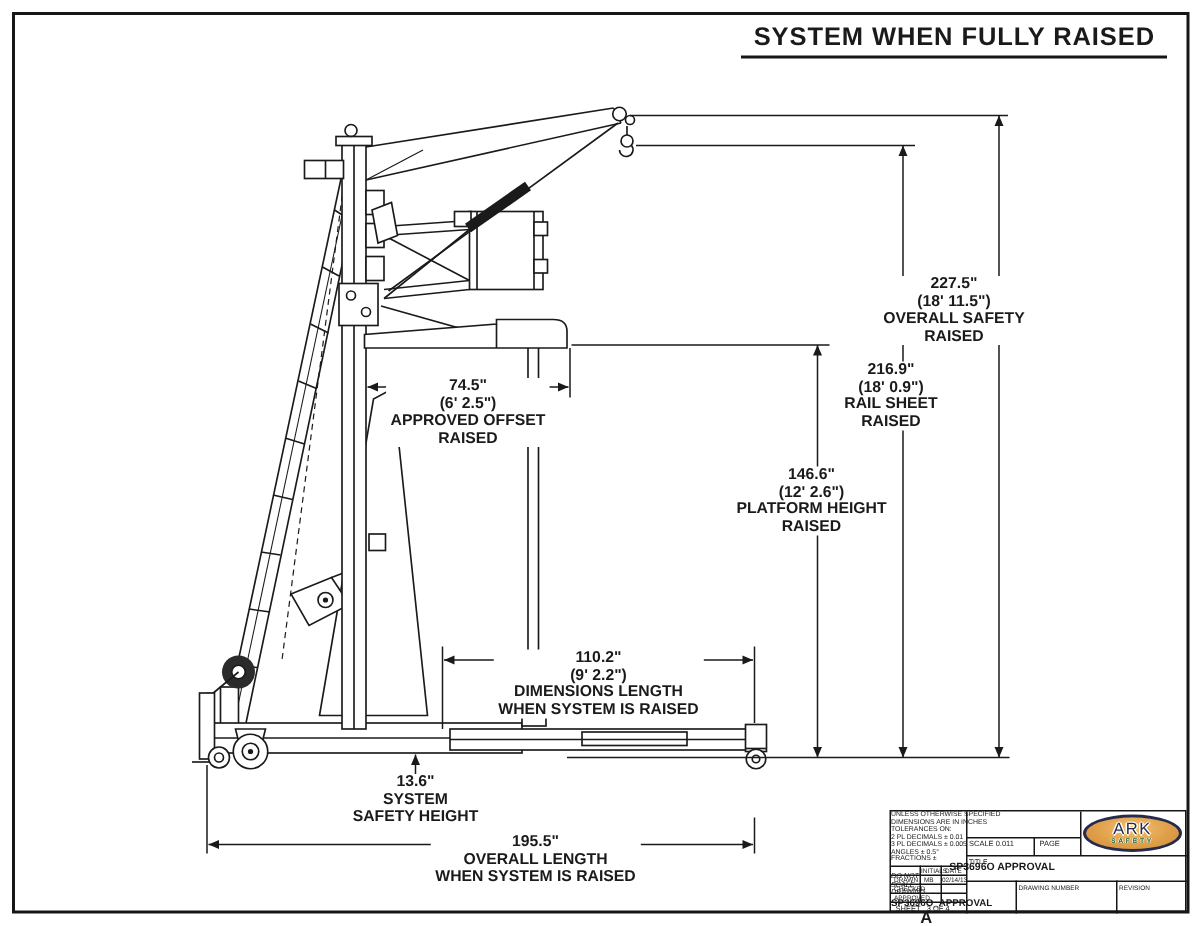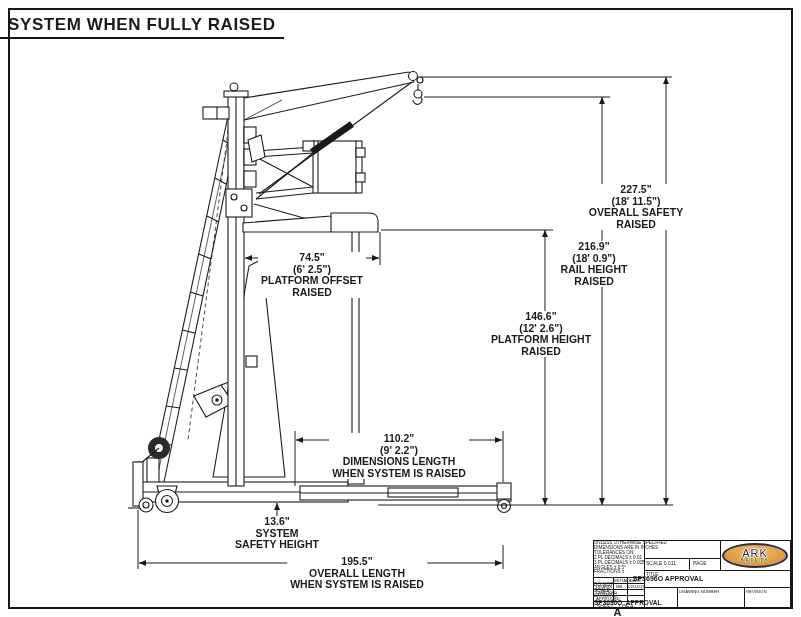--- a/index.html
+++ b/index.html
@@ -1,20 +1,20 @@
 <!DOCTYPE html>
 <html><head>
 <meta charset="utf-8">
 <style>
   * { margin:0; padding:0; box-sizing:border-box; }
   html,body { width:801px; height:617px; }
   body { background:#ffffff; font-family:"Liberation Sans", sans-serif; color:#1a1a1a; position:relative; overflow:hidden; }
   .abs { position:absolute; }
   #sheet-border { left:8px; top:8px; width:785px; height:601px; border:2px solid #161616; }
-  #drawing-title { left:0; top:15px; width:778px; text-align:left; }
+  #drawing-title { left:0; top:15px; width:778px; text-align:right; }
   #drawing-title span { display:inline-block; font-size:17px; font-weight:bold; letter-spacing:.6px; border-bottom:2px solid #161616; padding:0 8px 2px; }
   svg#machine { left:0; top:0; }
   .dim { position:absolute; transform:translateX(-50%); background:#ffffff; text-align:center; font-weight:bold; font-size:10.5px; line-height:11.5px; white-space:nowrap; padding:0 3px; }
   
   #title-block { left:593px; top:540px; width:198px; height:68px; border:1.5px solid #161616; font-size:5px; }
   .tbl { position:absolute; background:#161616; }
   .tbt { position:absolute; white-space:nowrap; line-height:6px; }
   #tb-notes { left:2px; top:1px; width:47px; font-size:4.6px; line-height:4.9px; white-space:nowrap; }
   #tb-title { left:50px; top:35px; width:148px; text-align:center; font-size:7px; font-weight:bold; }
   #tb-dns { left:52px; top:49px; width:29px; font-size:4.8px; line-height:5.5px; white-space:normal; font-style:italic; }
@@ -191,35 +191,35 @@
 <div class="dim" style="left:636px; top:184px;">
   <div>227.5"</div>
   <div>(18'  11.5")</div>
   <div>OVERALL SAFETY</div>
   <div>RAISED</div>
 </div>
 
 <div class="dim" style="left:594px; top:241px;">
   <div>216.9"</div>
   <div>(18'  0.9")</div>
-  <div>RAIL HEIGHT</div>
+  <div>RAIL SHEET</div>
   <div>RAISED</div>
 </div>
 
 <div class="dim" style="left:541px; top:311px;">
   <div>146.6"</div>
   <div>(12'  2.6")</div>
   <div>PLATFORM HEIGHT</div>
   <div>RAISED</div>
 </div>
 
 <div class="dim" style="left:312px; top:252px;">
   <div>74.5"</div>
   <div>(6'  2.5")</div>
-  <div>PLATFORM OFFSET</div>
+  <div>APPROVED OFFSET</div>
   <div>RAISED</div>
 </div>
 
 <div class="dim" style="left:399px; top:433px;">
   <div>110.2"</div>
   <div>(9'  2.2")</div>
   <div>DIMENSIONS LENGTH</div>
   <div>WHEN SYSTEM IS RAISED</div>
 </div>
 

